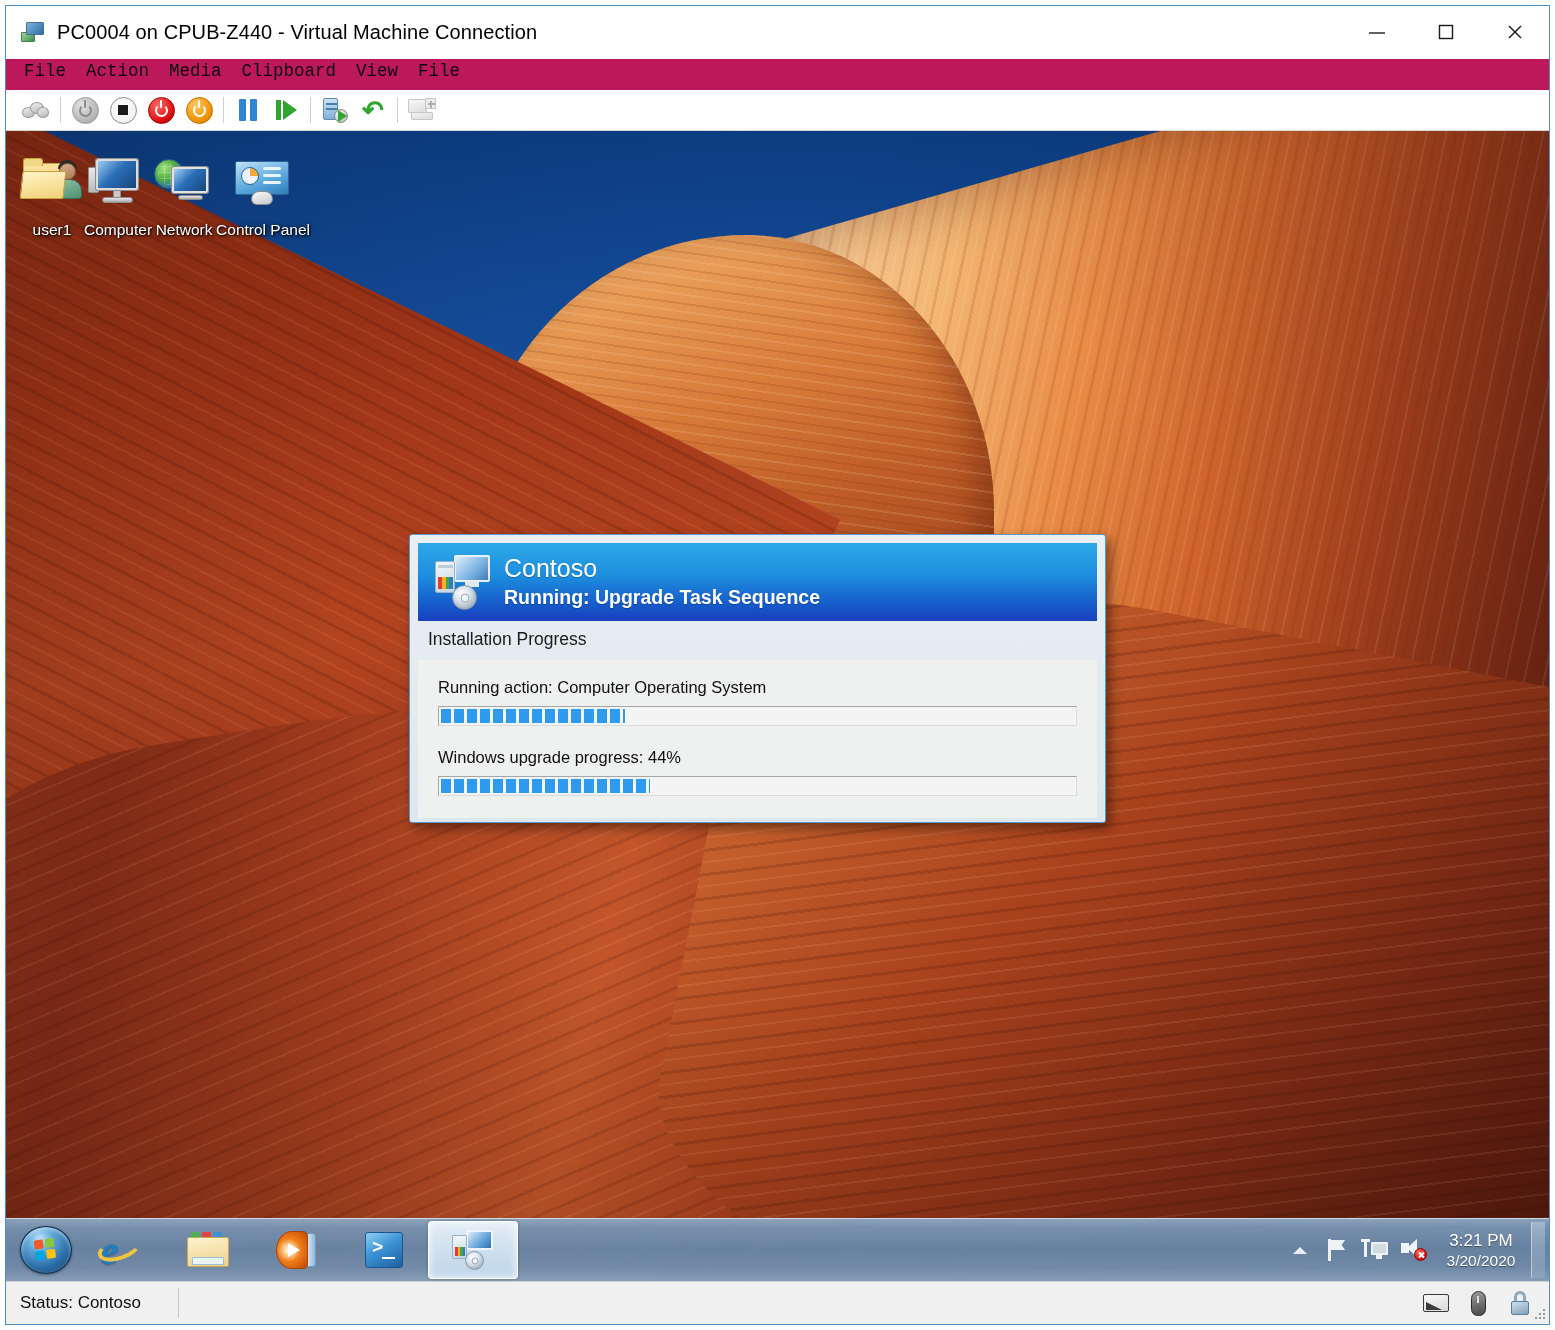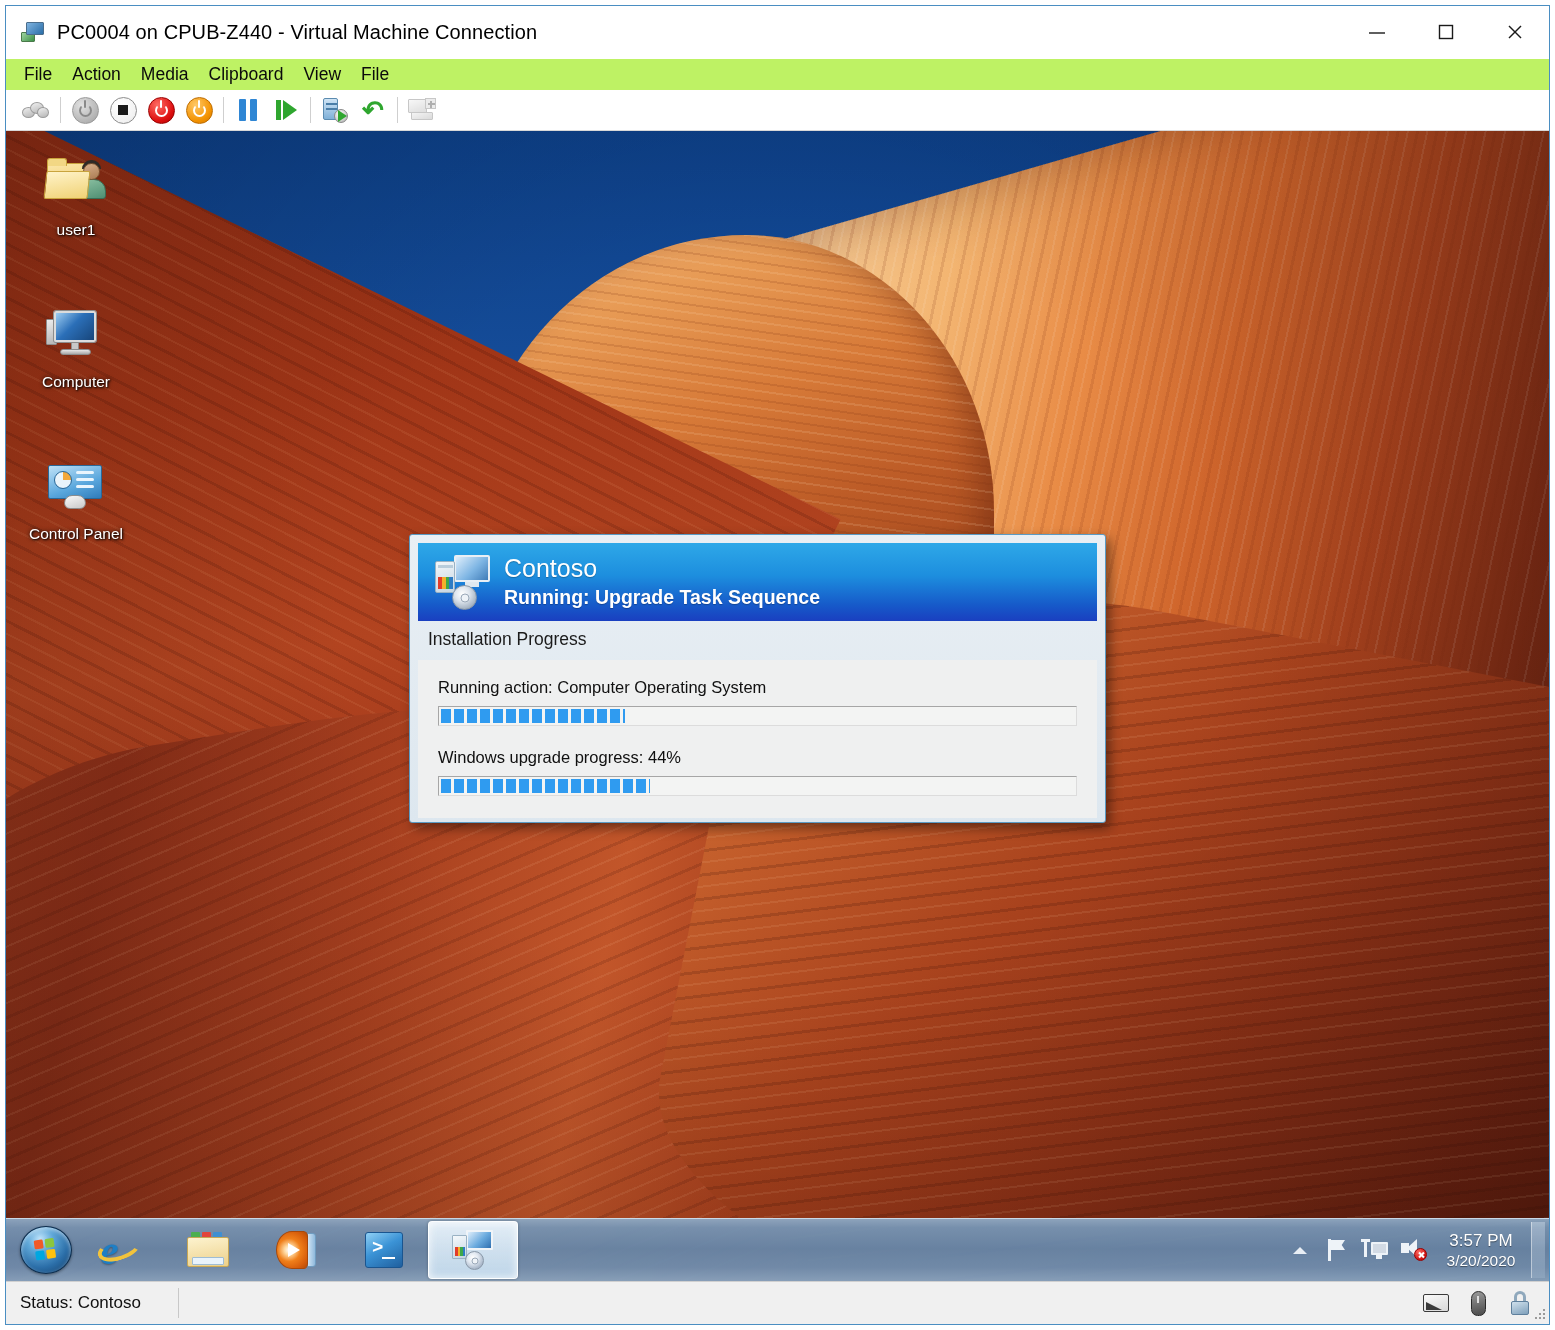--- a/index.html
+++ b/index.html
@@ -55,23 +55,24 @@
   .wc-btn {
     width: 69px; height: 52px;
     display: flex; align-items: center; justify-content: center;
     background: transparent; cursor: default;
   }
   .wc-btn svg { display:block; }
 
   
   #menubar {
     height: 31px; flex: 0 0 31px;
-    display: flex; align-items: center;
-    background: #bef264;
+    display: flex; align-items: flex-start;
+    background: #be185d;
     padding-left: 14px;
+    font-family: Liberation Mono, monospace;
   }
   .menu-item {
     font-size: 17.5px; color: #0b0b0b;
     padding: 2px 10px 3px 10px;
     white-space: nowrap; cursor: default;
   }
   .menu-item:first-child { padding-left: 4px; }
 
   
   #toolbar {
@@ -333,21 +334,21 @@
   #wp-vignette{
     position:absolute; inset:0;
     background: radial-gradient(ellipse at 50% 42%, rgba(0,0,0,0) 40%, rgba(0,0,0,.22) 100%);
     pointer-events:none;
   }
 
   
   #desktop-icons {
     position: absolute; left: 14px; top: 14px;
     width: 112px;
-    display: flex; flex-direction: column;
+    display: flex; flex-direction: row;
   }
   .desk-icon {
     width: 112px; height: 152px;
     display: flex; flex-direction: column; align-items: center;
     padding-top: 10px;
   }
   .desk-icon .glyph { width: 64px; height: 58px; position: relative; }
   .desk-icon .label {
     margin-top: 8px; font-size: 15.5px; color: #ffffff;
     text-align: center; line-height: 1.1;
@@ -937,20 +938,28 @@
       <div class="desk-icon">
         <div class="glyph ico-monitor">
           <div class="m-tower"></div>
             <div class="m-screen"></div>
             <div class="m-neck"></div>
             <div class="m-base"></div>
         </div>
         <div class="label">Computer</div>
       </div>
 
+      <div class="desk-icon">
+        <div class="glyph ico-network">
+          <div class="n-globe"></div>
+            <div class="n-screen"></div>
+            <div class="n-base"></div>
+        </div>
+        <div class="label">Network</div>
+      </div>
 
 
       <div class="desk-icon">
         <div class="glyph ico-cp">
           <div class="cp-box"></div>
             <div class="cp-pie"></div>
           <div class="cp-l a"></div>
             <div class="cp-l b"></div>
             <div class="cp-l c"></div>
           <div class="cp-mouse"></div>
@@ -1064,21 +1073,21 @@
             </div>
         </div>
         <div class="tray-icon">
           <div class="vol-icon">
               <div class="spk"></div>
               <div class="cone"></div>
               <div class="x"></div>
             </div>
         </div>
         <div id="tray-clock">
-          <div id="tray-time">3:57 PM</div>
+          <div id="tray-time">3:21 PM</div>
           <div id="tray-date">3/20/2020</div>
         </div>
         <div id="show-desktop"></div>
       </div>
     </div>
 
   </div>
 
   <div id="statusbar">
     <div id="status-text">Status: Contoso</div>

